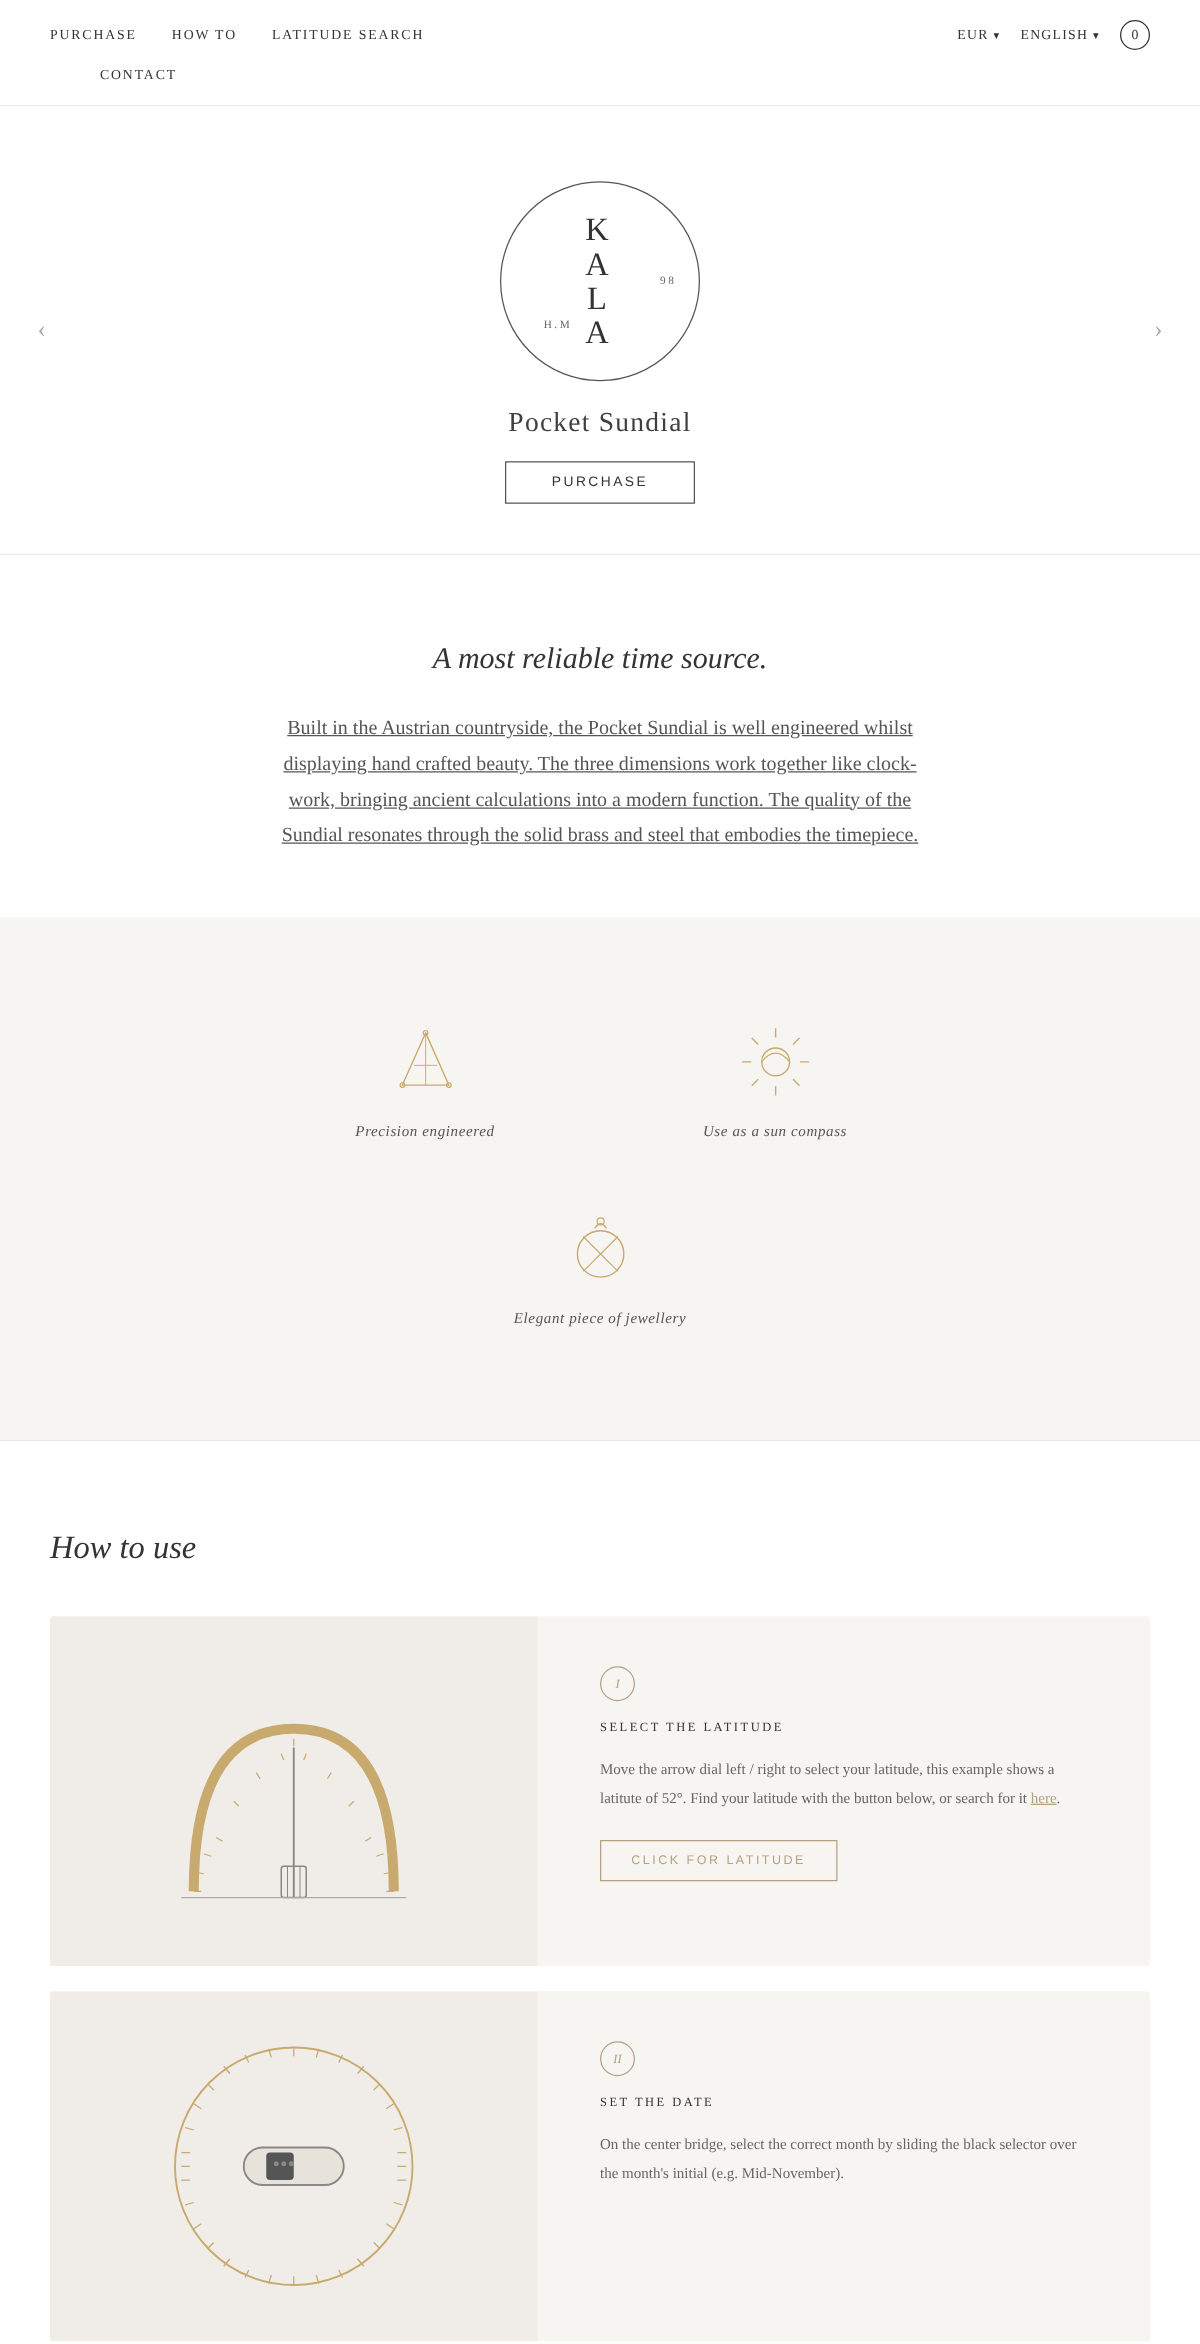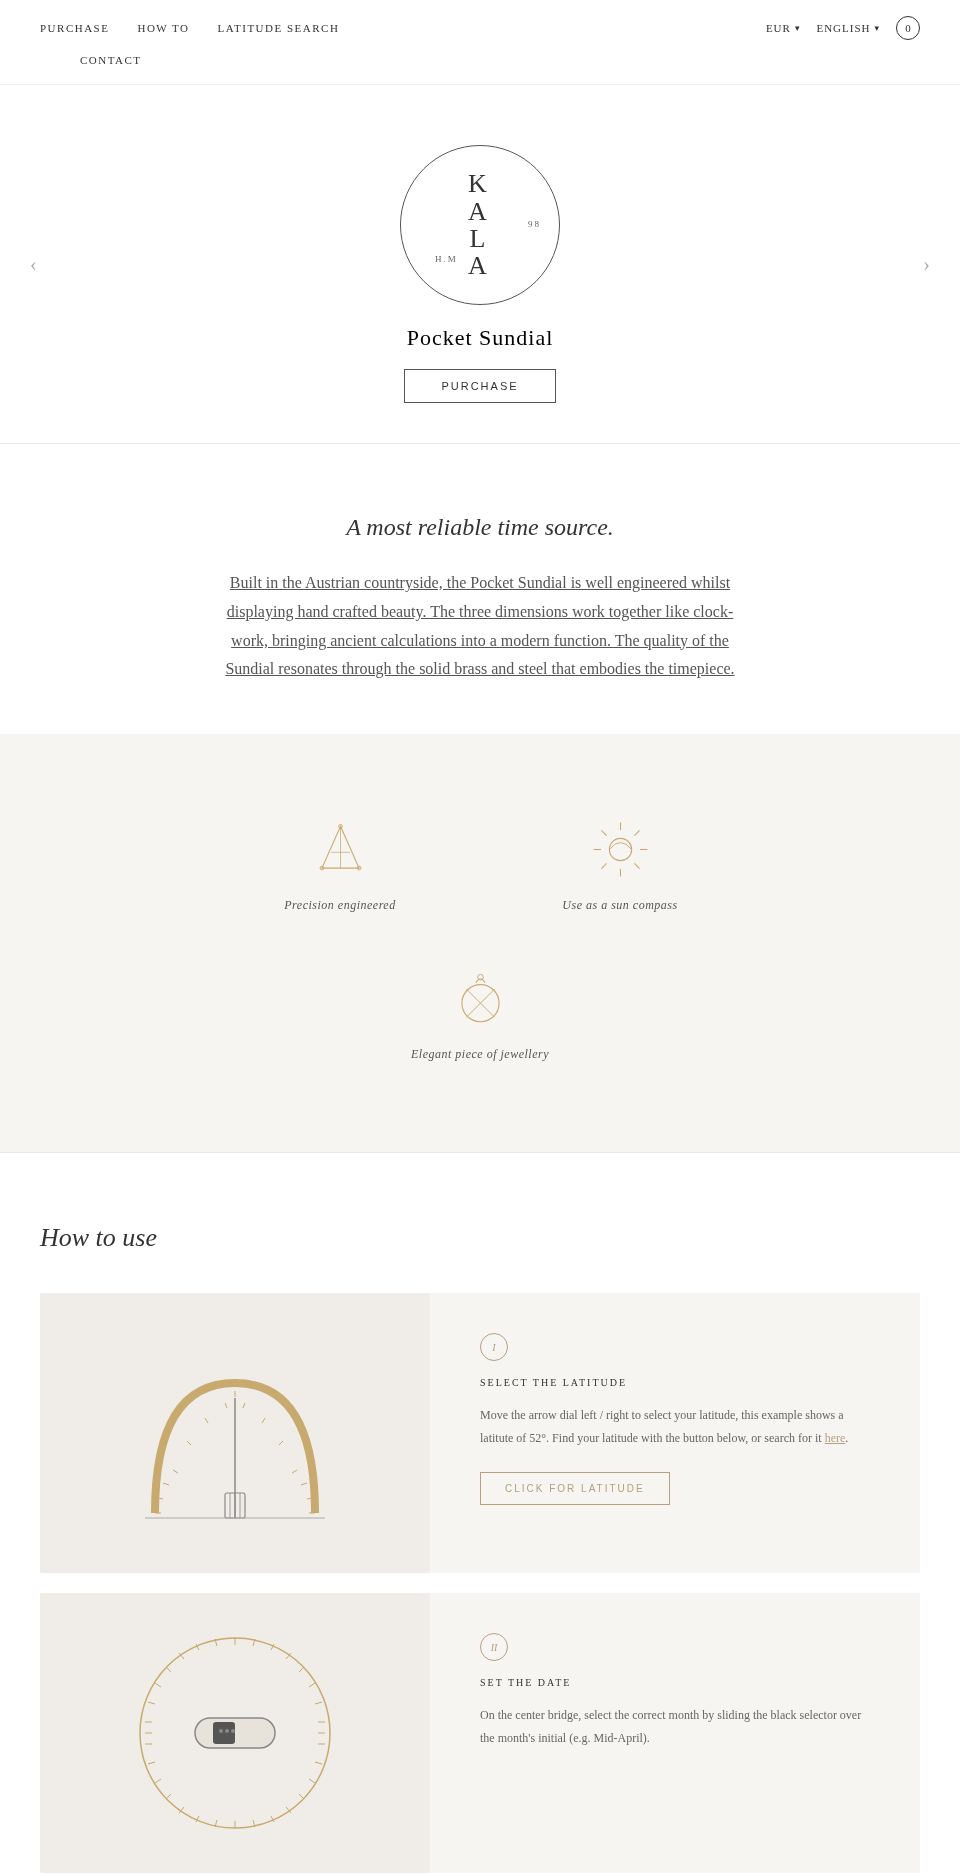--- a/index.html
+++ b/index.html
@@ -90,21 +90,21 @@
 
     .hero-text-block {
       text-align: center;
       margin-top: 20px;
     }
     .product-title {
       font-size: 22px;
       font-weight: normal;
       letter-spacing: 1px;
       margin-bottom: 18px;
-      color: #000000;
+      color: #404040;
     }
     .purchase-btn {
       border: 1.5px solid #555;
       padding: 10px 36px;
       font-size: 11px;
       letter-spacing: 2px;
       text-transform: uppercase;
       background: transparent;
       cursor: pointer;
       color: #333;
@@ -411,21 +411,21 @@
           Move the arrow dial left / right to select your latitude, this example shows a latitute of 52°. Find your latitude with the button below, or search for it <a href="#">here</a>.
         </p>
         <button class="latitude-btn">CLICK FOR LATITUDE</button>
       </div>
     </div>
 
     <div class="howto-card reverse">
       <div class="howto-card-content">
         <div class="step-num">II</div>
         <div class="step-title">SET THE DATE</div>
-        <p class="step-desc">On the center bridge, select the correct month by sliding the black selector over the month's initial (e.g. Mid-April).</p>
+        <p class="step-desc">On the center bridge, select the correct month by sliding the black selector over the month's initial (e.g. Mid-November).</p>
       </div>
       <div class="howto-card-img">
 
         <svg width="220" height="220" viewBox="0 0 220 220" fill="none" xmlns="http://www.w3.org/2000/svg">
 
           <circle cx="110" cy="110" r="95" stroke="#c8a96e" stroke-width="1.5" fill="none"></circle>
 
           <g stroke="#c8a96e" stroke-width="1">
 
             <line x1="110" y1="15" x2="110" y2="22"></line>

